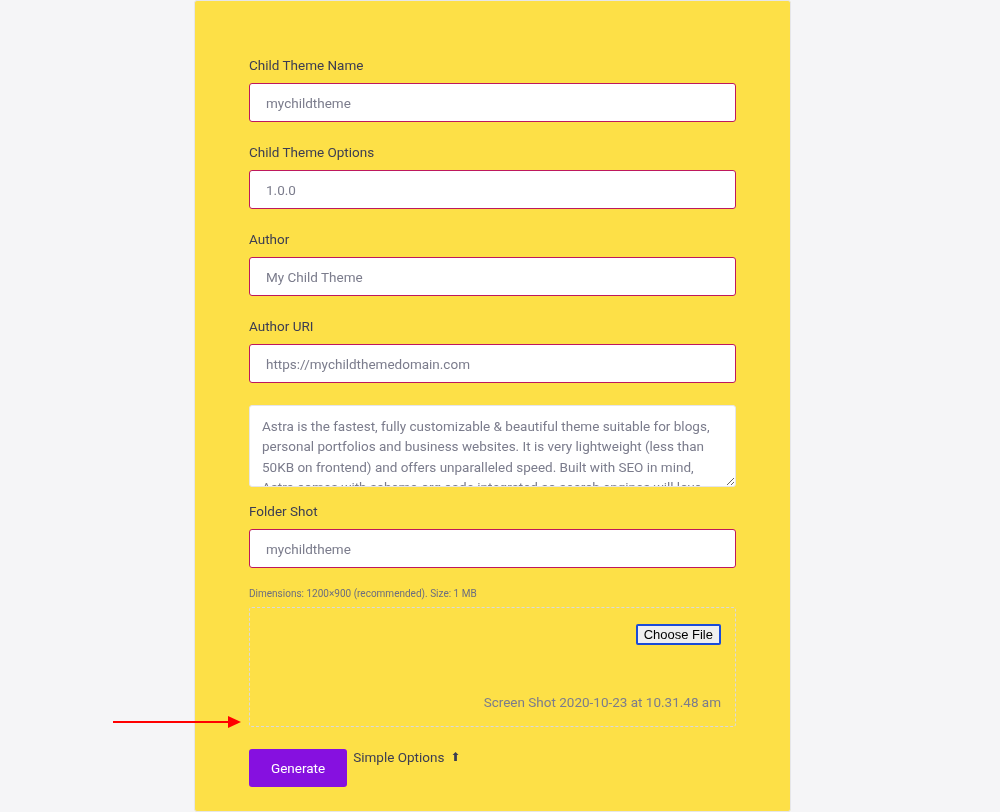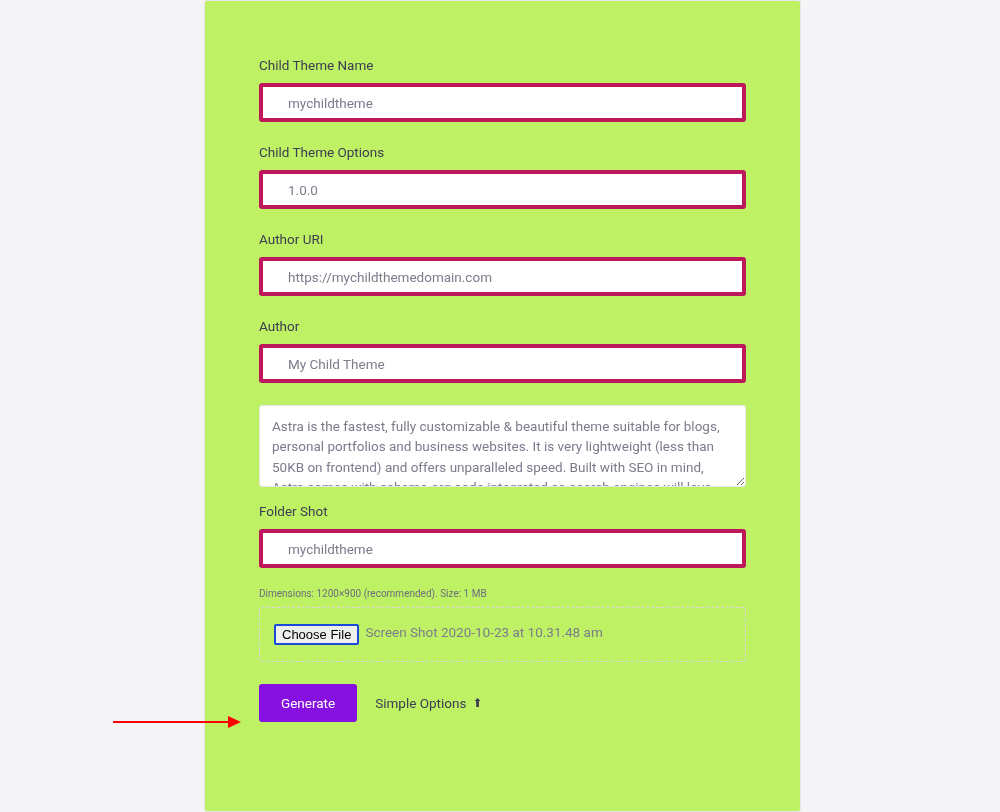--- a/index.html
+++ b/index.html
@@ -5,47 +5,47 @@
     * { box-sizing: border-box; margin: 0; padding: 0; }
     body {
       font-family: -apple-system, BlinkMacSystemFont, "Segoe UI", Roboto, "Helvetica Neue", Arial, sans-serif;
       background: #f5f5f7;
       width: 1000px;
       height: 812px;
       position: relative;
     }
     .card {
       position: absolute;
-      left: 204px;
+      left: 194px;
       top: 0;
       width: 597px;
       height: 812px;
-      background: #bef264;
+      background: #fde047;
       border: 1px solid #e6e6e9;
       border-radius: 3px;
       padding: 56px 54px 40px 54px;
     }
     .field {
       margin-bottom: 22px;
     }
     .field-label {
       display: block;
       font-size: 13.5px;
       color: #3c3d52;
       margin-bottom: 10px;
       font-weight: 400;
     }
     .text-input {
       width: 100%;
       height: 39px;
-      padding: 0 25px;
+      padding: 0 16px;
       font-size: 13.5px;
       color: #7b7c8c;
       background: #fff;
-      border: 4px solid #be185d;
+      border: 1px solid #be185d;
       border-radius: 3px;
       outline: none;
       font-family: inherit;
     }
     .textarea-input {
       width: 100%;
       height: 82px;
       padding: 10px 12px;
       font-size: 13.5px;
       line-height: 1.5;
@@ -63,42 +63,44 @@
       color: #6c6d7e;
       margin-top: -2px;
       margin-bottom: 8px;
     }
     .dashed-box {
       width: 100%;
       border: 1px dashed #d9d9df;
       border-radius: 3px;
       padding: 16px 14px;
       display: flex;
-      align-items: flex-start;
+      align-items: flex-end;
       gap: 6px;
+      flex-direction: column;
     }
     .choose-file-btn {
       font-size: 13px;
       font-family: Arial, sans-serif;
       color: #000;
       background: #efefef;
       border: 2px solid #1a4bd8;
       border-radius: 2px;
       padding: 1px 6px;
       cursor: pointer;
     }
     .file-name {
       font-size: 13.5px;
       color: #7b7c8c;
+      margin-top: 43px;
     }
     .actions {
       margin-top: 14px;
       display: flex;
-      align-items: center;
-      gap: 18px;
+      align-items: flex-start;
+      gap: 6px;
     }
     .generate-btn {
       background: #8610e0;
       color: #fff;
       border: none;
       font-size: 13.5px;
       padding: 0 22px;
       height: 38px;
       border-radius: 3px;
       cursor: pointer;
@@ -134,27 +136,27 @@
     <label class="field-label">Child Theme Name</label>
     <input type="text" class="text-input" value="mychildtheme" style="">
   </div>
 
   <div class="field">
     <label class="field-label">Child Theme Options</label>
     <input type="text" class="text-input" value="1.0.0" style="">
   </div>
 
   <div class="field">
-    <label class="field-label">Author URI</label>
-    <input type="text" class="text-input" value="https://mychildthemedomain.com" style="">
+    <label class="field-label">Author</label>
+    <input type="text" class="text-input" value="My Child Theme" style="">
   </div>
 
   <div class="field">
-    <label class="field-label">Author</label>
-    <input type="text" class="text-input" value="My Child Theme" style="">
+    <label class="field-label">Author URI</label>
+    <input type="text" class="text-input" value="https://mychildthemedomain.com" style="">
   </div>
 
   <div class="field field-desc">
     <textarea class="textarea-input" id="desc-area" style="">Astra is the fastest, fully customizable &amp; beautiful theme suitable for blogs, personal portfolios and business websites. It is very lightweight (less than 50KB on frontend) and offers unparalleled speed. Built with SEO in mind, Astra comes with schema.org code integrated so search engines will love your site. Astra offers</textarea>
   </div>
 
   <div class="field">
     <label class="field-label">Folder Shot</label>
     <input type="text" class="text-input" value="mychildtheme" style="">
   </div>

